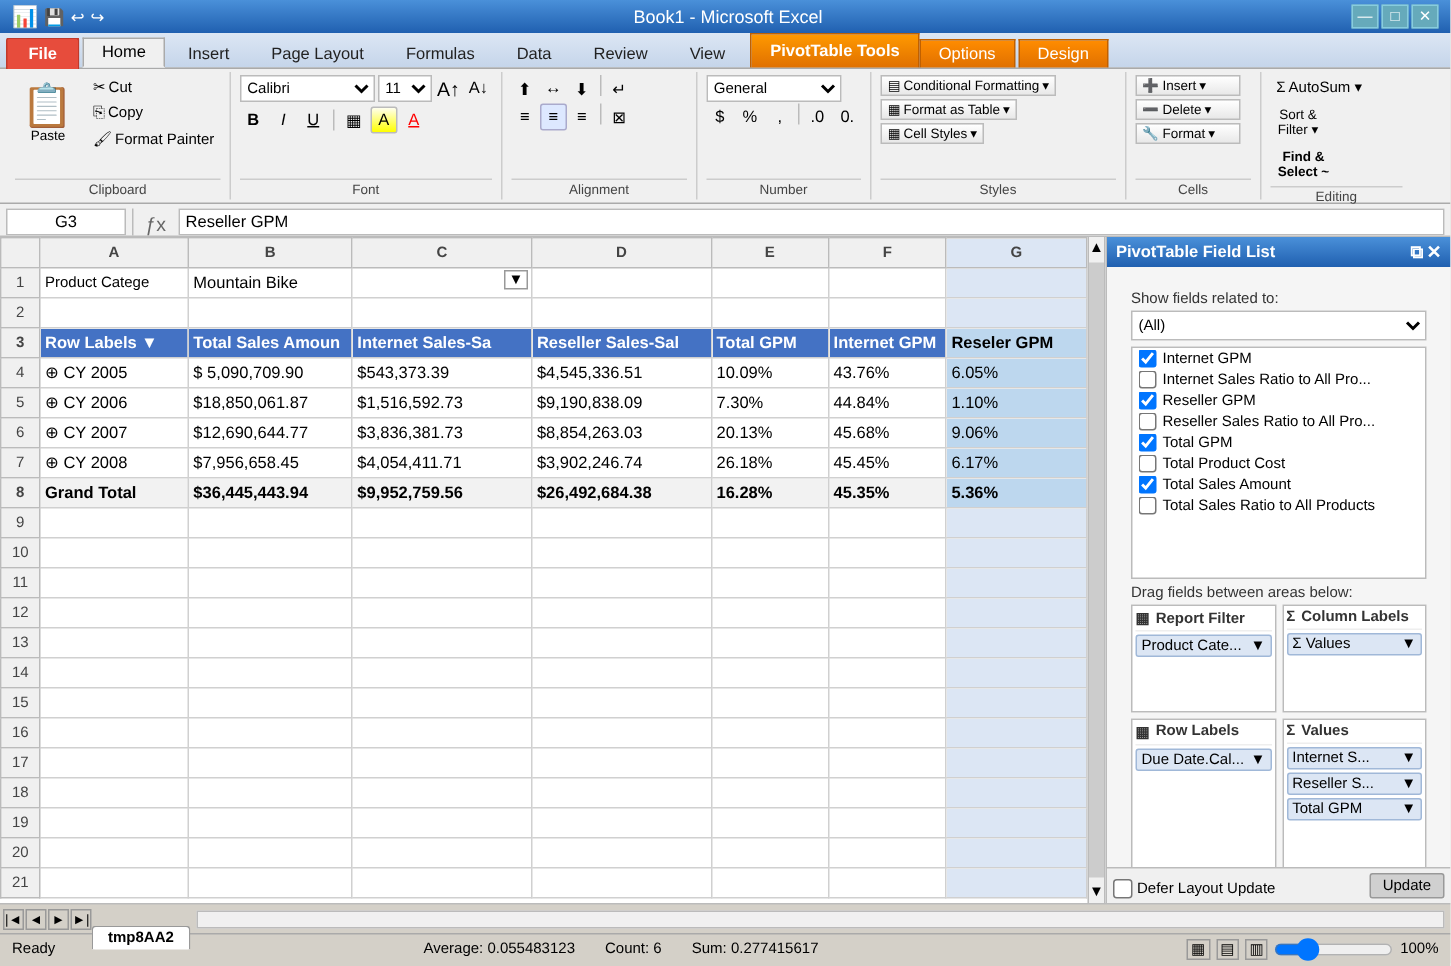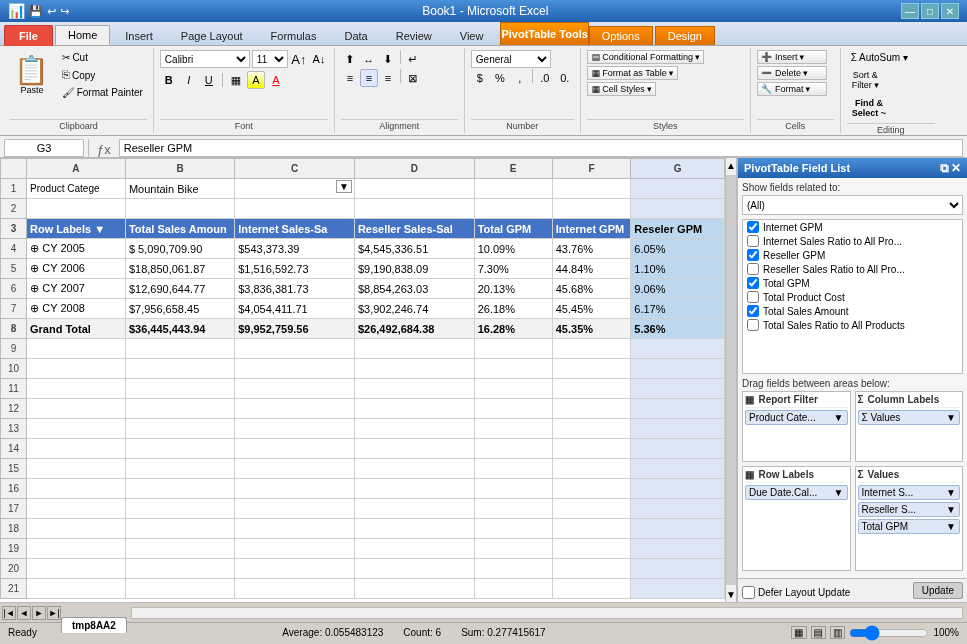--- a/index.html
+++ b/index.html
@@ -56,21 +56,21 @@
       border-color: #c0392b;
       font-weight: bold;
       margin-bottom: -1px;
       padding: 4px 14px;
     }
     .ribbon-tab.options-tab { background: linear-gradient(to bottom, #ff8c00, #e07000); color: white; border-color: #c06000; }
     .ribbon-tab.design-tab { background: linear-gradient(to bottom, #ff8c00, #e07000); color: white; border-color: #c06000; }
     .pivot-tools-label {
       background: linear-gradient(to bottom, #ff9900, #e07000);
       color: white;
-      padding: 2px 0;
+      padding: 2px 12px;
       font-size: 11px;
       font-weight: bold;
       border: 1px solid #c06000;
       border-bottom: none;
       margin-left: 2px;
       align-self: stretch;
       display: flex;
       align-items: center;
     }
 
@@ -145,21 +145,21 @@
       width: 18px; height: 18px; border: 1px solid transparent;
       cursor: pointer; display: flex; align-items: center; justify-content: center;
       font-size: 11px; border-radius: 2px;
     }
     .bold { font-weight: bold; }
     .italic { font-style: italic; }
     .underline { text-decoration: underline; }
 
     
     .number-select {
-      width: 80px; height: 18px; font-size: 10px; border: 1px solid #bbb;
+      width: 90px; height: 18px; font-size: 10px; border: 1px solid #bbb;
       background: white;
     }
 
     
     #formula-bar {
       background: #f0f0f0;
       height: 22px;
       display: flex;
       align-items: flex-end;
       border-bottom: 1px solid #bbb;
@@ -242,21 +242,21 @@
     #pivot-panel-header {
       background: linear-gradient(to bottom, #4a90d9, #2060b0);
       color: white;
       padding: 3px 6px;
       display: flex;
       align-items: center;
       justify-content: space-between;
       font-size: 11px;
       font-weight: bold;
     }
-    #pivot-panel-body { flex: 1; padding: 4px; overflow: hidden; }
+    #pivot-panel-body { flex: 1; padding: 16px; overflow: hidden; }
     .pivot-section-label { font-size: 10px; color: #333; margin-bottom: 2px; }
     .pivot-show-select {
       width: 100%; height: 20px; font-size: 10px; border: 1px solid #bbb;
       background: white; margin-bottom: 4px;
     }
     .pivot-field-list {
       border: 1px solid #bbb;
       background: white;
       height: 155px;
       overflow-y: auto;

